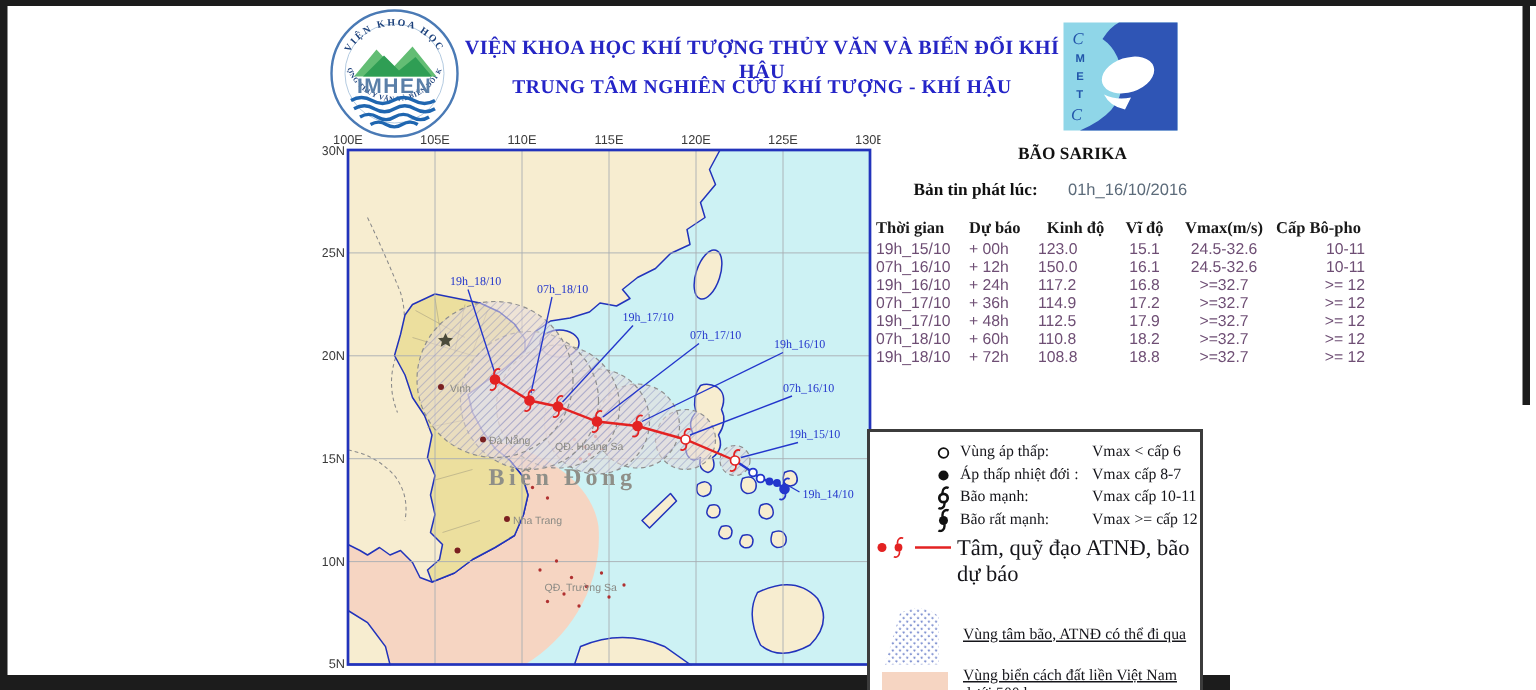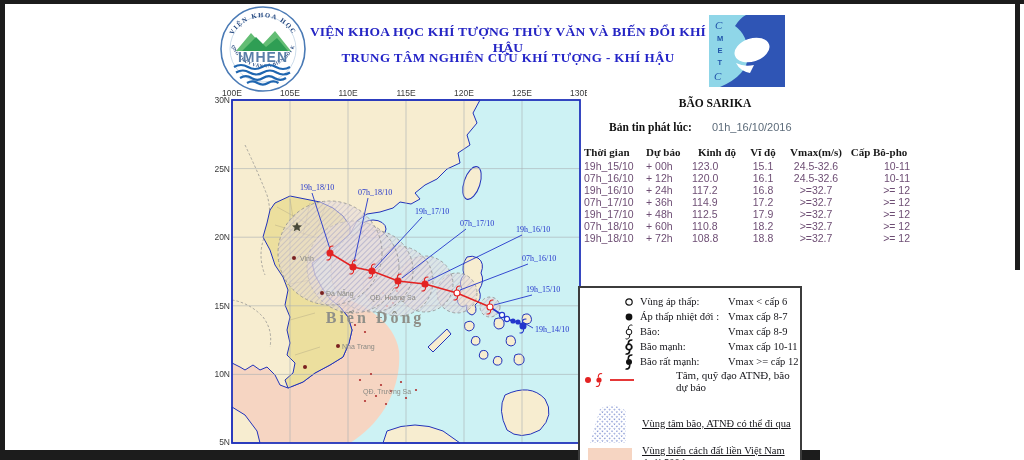--- a/index.html
+++ b/index.html
@@ -36,21 +36,21 @@
   .c5{width:64px;text-align:center;}
   .c6{width:62px;text-align:right;}
   #fc-table th.c3,#fc-table th.c4,#fc-table th.c5,#fc-table th.c6{text-align:center;}
 
   
   #legend{left:578px;top:262px;width:220px;height:184px;border:2px solid #3c3c3c;background:#fff;margin-top:24px;}
   .lrow{display:flex;align-items:center;height:15px;font-size:10.5px;color:#15151a;}
   .lrow .sym{width:22px;margin-left:38px;display:flex;justify-content:center;}
   .lrow .lab{width:88px;white-space:nowrap;}
   .lrow .val{white-space:nowrap;}
-  .trow{display:flex;align-items:center;height:16px;font-size:11px;color:#15151a;gap:38px;}
+  .trow{display:flex;align-items:flex-start;height:16px;font-size:15px;color:#15151a;}
   .trow .tsym{width:56px;margin-left:2px;}
   .arow{position:absolute;display:flex;align-items:center;font-size:10.5px;color:#15151a;text-decoration:underline;}
   #arow-hatch{left:6px;top:112px;height:46px;}
   #arow-pink{left:6px;top:156px;height:26px;}
   .arow .swatch{width:48px;margin-right:8px;display:flex;justify-content:center;}
   #pink-label{width:152px;line-height:12px;}
 </style>
 </head>
 <body>
 
@@ -307,21 +307,21 @@
       <td class="c1">19h_15/10</td>
       <td class="c2">+ 00h</td>
       <td class="c3">123.0</td>
       <td class="c4">15.1</td>
       <td class="c5">24.5-32.6</td>
       <td class="c6">10-11</td>
     </tr>
     <tr>
       <td class="c1">07h_16/10</td>
       <td class="c2">+ 12h</td>
-      <td class="c3">120.0</td>
+      <td class="c3">150.0</td>
       <td class="c4">16.1</td>
       <td class="c5">24.5-32.6</td>
       <td class="c6">10-11</td>
     </tr>
     <tr>
       <td class="c1">19h_16/10</td>
       <td class="c2">+ 24h</td>
       <td class="c3">117.2</td>
       <td class="c4">16.8</td>
       <td class="c5">&gt;=32.7</td>
@@ -378,30 +378,20 @@
   <div class="lrow">
     <span class="sym">
       <svg width="12" height="12">
           <circle cx="6" cy="6" r="3.4" fill="#111"></circle>
         </svg>
     </span>
     <span class="lab">Áp thấp nhiệt đới :</span>
     <span class="val">Vmax cấp 8-7</span>
   </div>
 
-  <div class="lrow">
-    <span class="sym">
-      <svg width="16" height="16" viewBox="-8 -8 16 16">
-        <path d="M -0.6,-2.6 C -1.2,-6.6 1.9,-7.6 3.4,-6.7 M 0.6,2.6 C 1.2,6.6 -1.9,7.6 -3.4,6.7" fill="none" stroke="#111" stroke-width="1"></path>
-        <circle r="2.8" fill="#fff" stroke="#111" stroke-width="1"></circle>
-      </svg>
-    </span>
-    <span class="lab">Bão:</span>
-    <span class="val">Vmax cấp 8-9</span>
-  </div>
 
   <div class="lrow">
     <span class="sym">
       <svg width="16" height="16" viewBox="-8 -8 16 16">
         <path d="M -0.6,-2.6 C -1.2,-6.6 1.9,-7.6 3.4,-6.7 M 0.6,2.6 C 1.2,6.6 -1.9,7.6 -3.4,6.7" fill="none" stroke="#111" stroke-width="1.6"></path>
         <circle r="2.8" fill="#fff" stroke="#111" stroke-width="1.8"></circle>
       </svg>
     </span>
     <span class="lab">Bão mạnh:</span>
     <span class="val">Vmax cấp 10-11</span>

